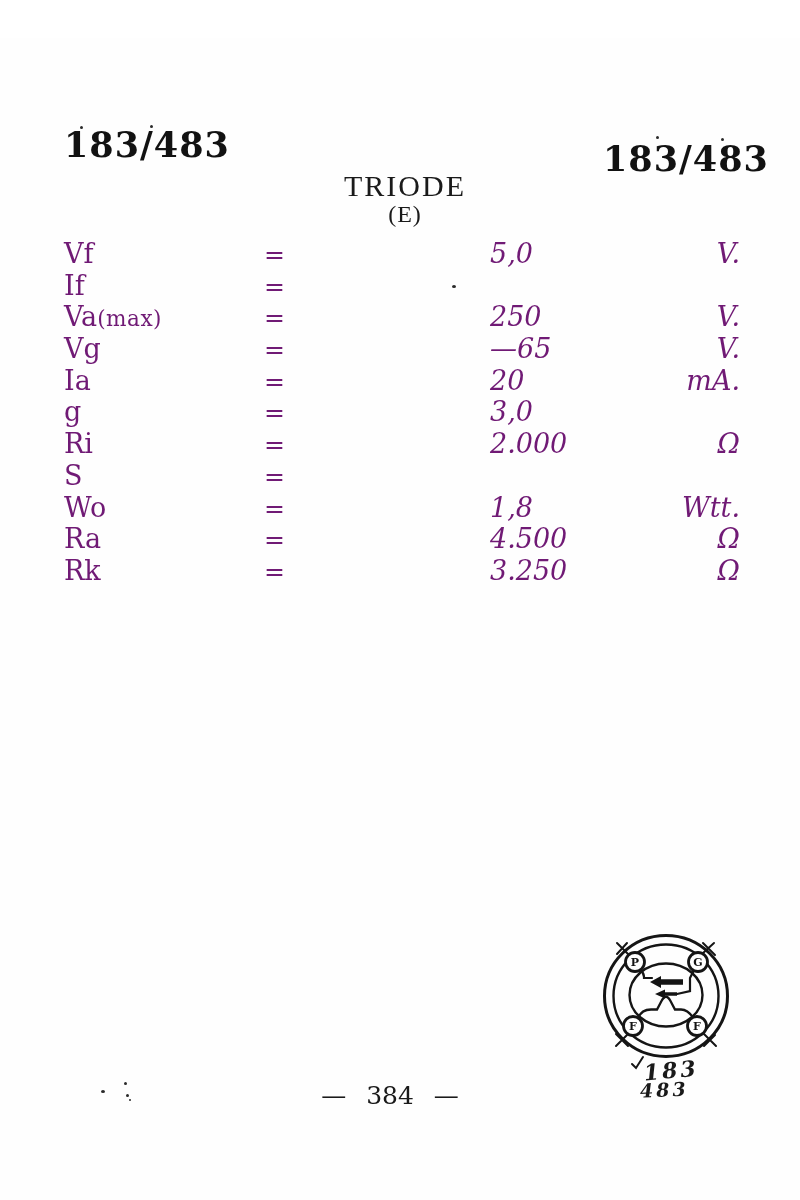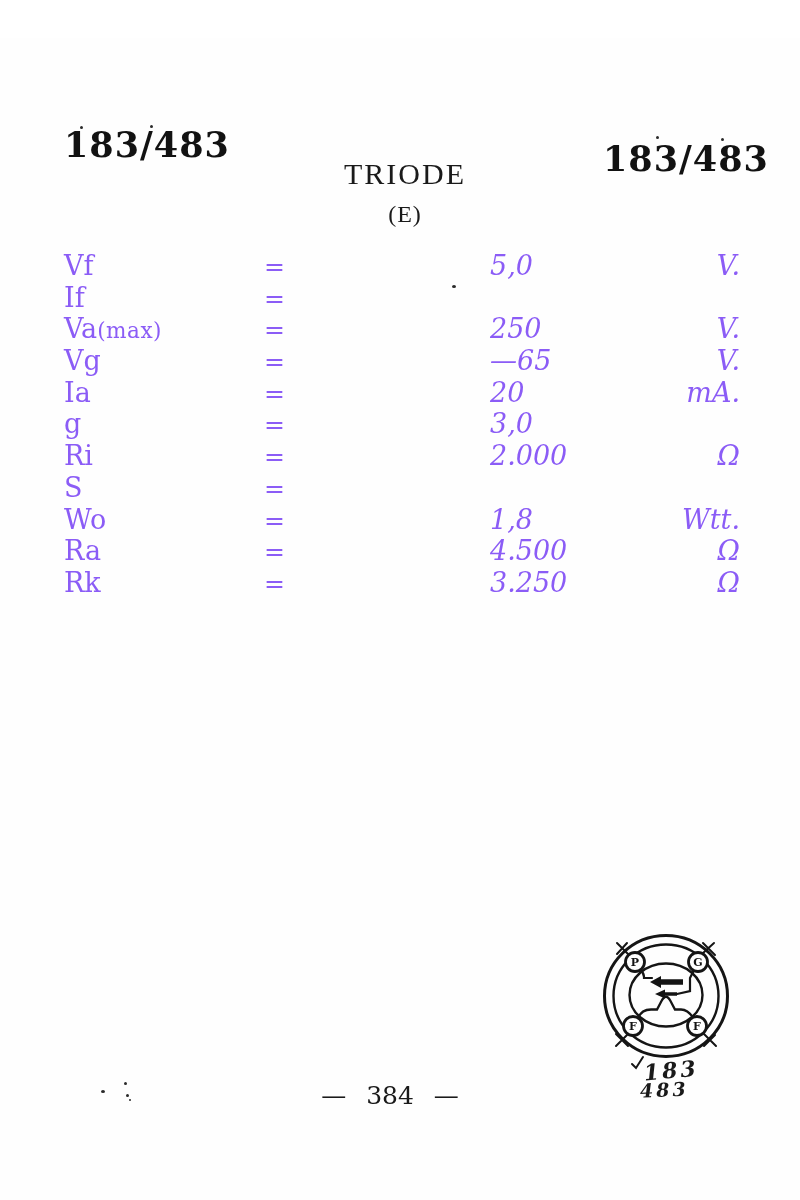--- a/index.html
+++ b/index.html
@@ -18,38 +18,38 @@
     font-family:"DejaVu Serif", serif;
     font-weight:bold;
     font-size:35px;
     letter-spacing:1px;
     color:#121212;
   }
   .hdr.left{left:64px;top:86px;}
   .hdr.right{left:603px;top:100px;}
 
   .title{
-    position:absolute;left:300px;top:119px;width:210px;
+    position:absolute;left:300px;top:131px;width:210px;
     text-align:center;
     font-family:"Liberation Serif", serif;
     font-size:30px;letter-spacing:2px;
     color:#1a1a1a;
   }
   .subtitle{
     position:absolute;left:300px;top:163px;width:210px;
     text-align:center;
     font-family:"Liberation Serif", serif;
     font-size:24px;letter-spacing:1px;
     color:#1a1a1a;
   }
 
   .specs{
-    position:absolute;left:64px;top:212px;width:676px;
+    position:absolute;left:64px;top:200px;width:676px;
     font-size:27px;
-    color:#8b5cf6;
+    color:#701a75;
   }
   .spec-row{
     display:grid;
     grid-template-columns:200px 226px 250px;
     height:31.7px;line-height:31.7px;
     align-items:baseline;
   }
   .c-label{white-space:nowrap;}
   .c-label .paren{font-size:0.8em;letter-spacing:0.5px;}
   .c-eq{font-size:25px;}

